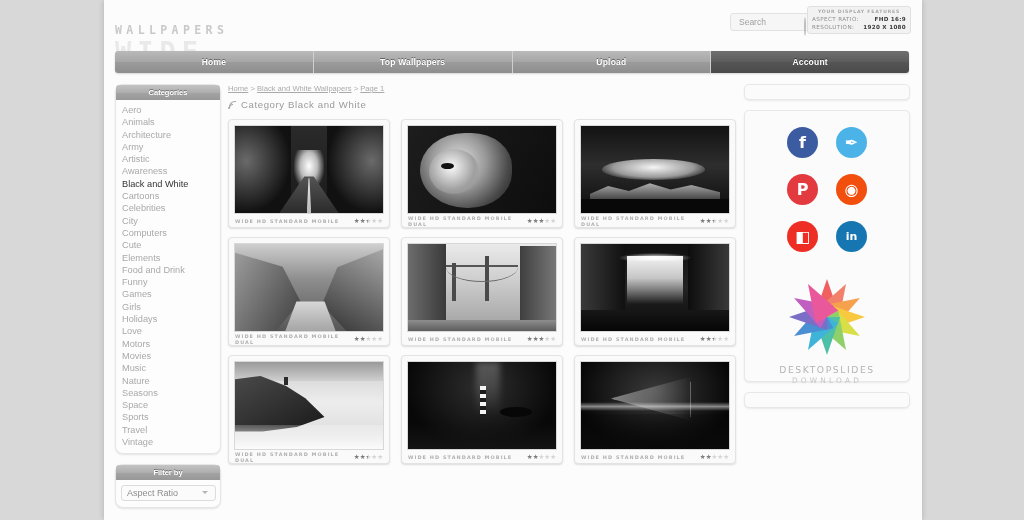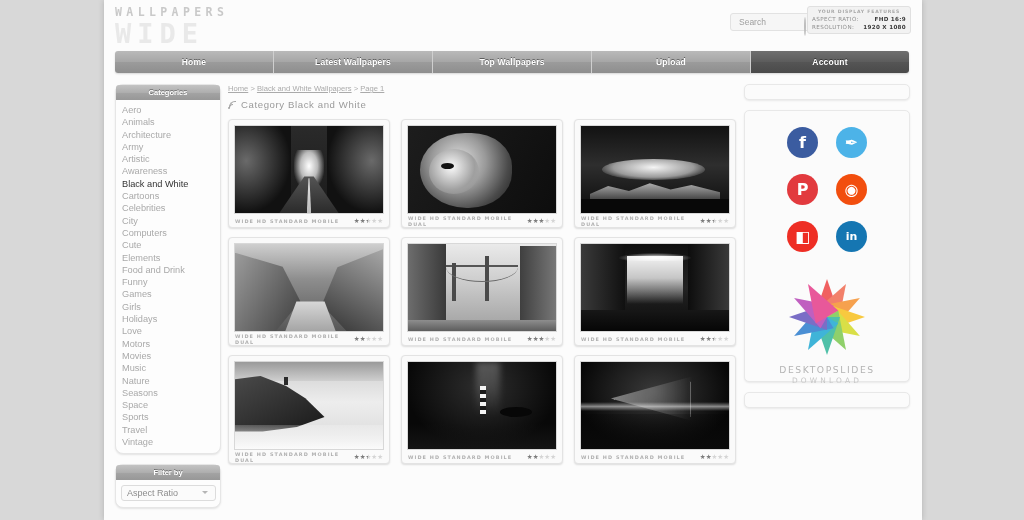--- a/index.html
+++ b/index.html
@@ -28,20 +28,21 @@
   .header { position: relative; height: 50px; }
   .logo {
     position: absolute; left: 11px; top: 6px;
     width: 160px; height: 42px;
   }
   .logo-top {
     font-size: 11.5px; letter-spacing: 4.4px;
     color: #c9c9c9; font-weight: bold;
     font-family: "DejaVu Sans Mono", monospace;
     line-height: 13px;
+    margin-top: 18px;
   }
   .logo-bottom {
     font-size: 27px; letter-spacing: 6px;
     color: #e9e9e9; font-weight: bold;
     font-family: "DejaVu Sans Mono", monospace;
     line-height: 28px; margin-top: 1px;
   }
   .search-wrap {
     position: absolute; right: 104px; top: 13px;
     width: 88px; height: 34px;
@@ -306,21 +307,20 @@
         </div>
         <div class="display-row">
           <span class="k">RESOLUTION:</span>
           <span class="v">1920 X 1080</span>
         </div>
       </div>
     </div>
 
     <div class="nav" id="nav">
         <div class="nav-item">Home</div>
-        <div class="nav-item">Latest Wallpapers</div>
         <div class="nav-item">Top Wallpapers</div>
         <div class="nav-item">Upload</div>
         <div class="nav-item active">Account</div>
       </div>
 
     <div class="body">
 
       <div class="sidebar">
         <div class="panel">
           <div class="panel-head">Categories</div>

